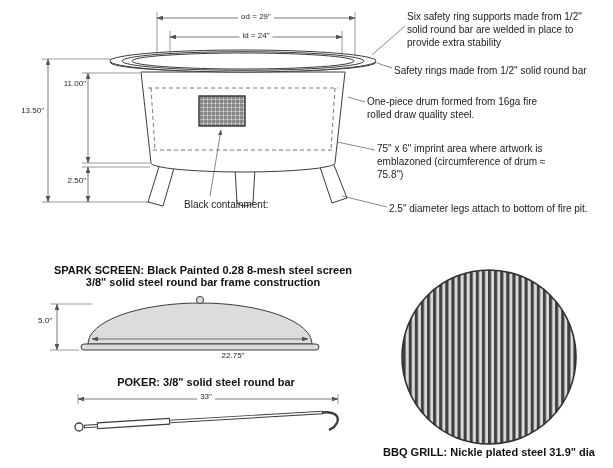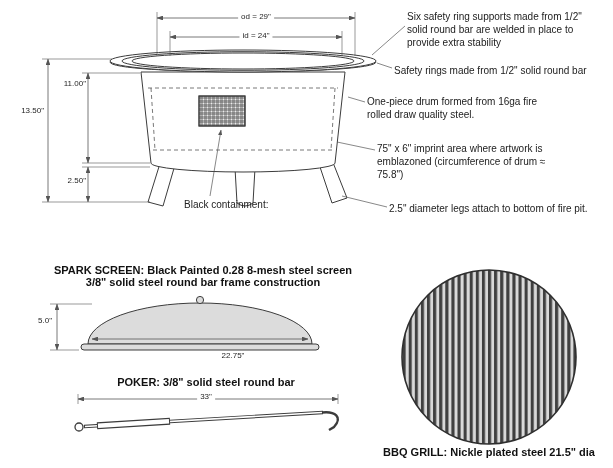--- a/index.html
+++ b/index.html
@@ -127,15 +127,15 @@
   </div>
 
   <div class="lbl title cx" style="left:203px;top:264px;">SPARK SCREEN:  Black Painted 0.28 8-mesh steel screen</div>
   <div class="lbl title cx" style="left:203px;top:276px;">3/8" solid steel round bar frame construction</div>
   <div class="lbl dim ra" style="left:24px;top:316px;width:28px;">5.0"</div>
   <div class="lbl dim cx" style="left:233px;top:351px;">22.75"</div>
 
   <div class="lbl title cx" style="left:206px;top:376px;">POKER: 3/8" solid steel round bar</div>
   <div class="lbl dim cx wbg" style="left:206px;top:392px;">33"</div>
 
-  <div class="lbl title cx" style="left:489px;top:446px;">BBQ GRILL: Nickle plated steel 21.5" dia</div>
+  <div class="lbl title cx" style="left:489px;top:446px;">BBQ GRILL: Nickle plated steel 31.9" dia</div>
 
 </div>
 
 </body></html>

